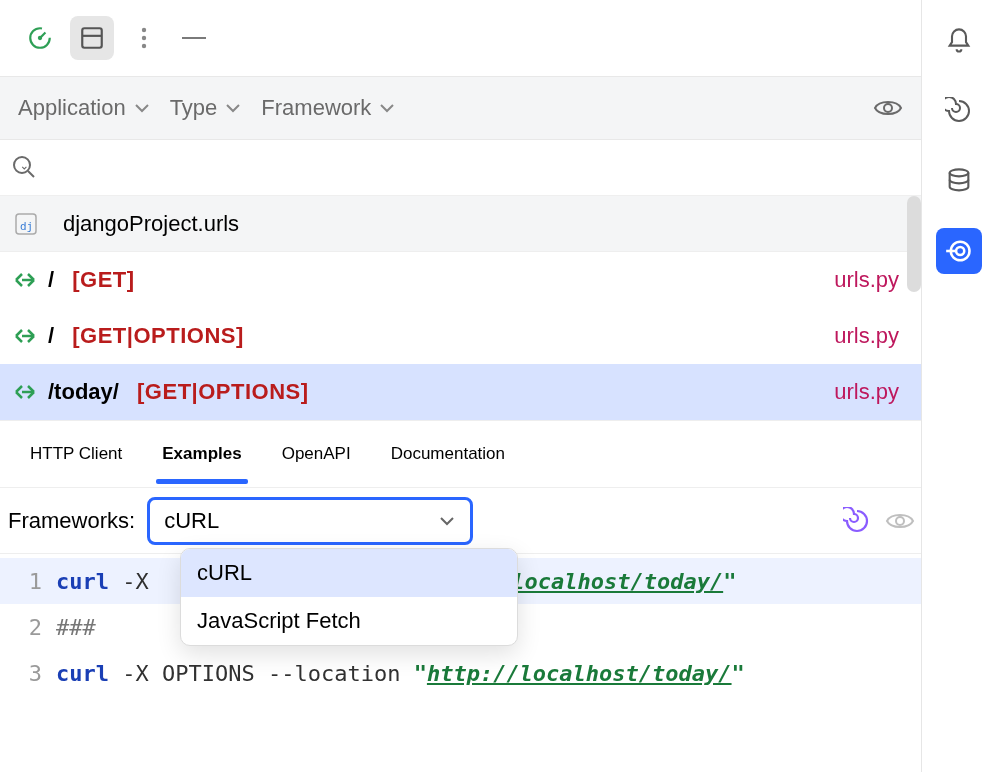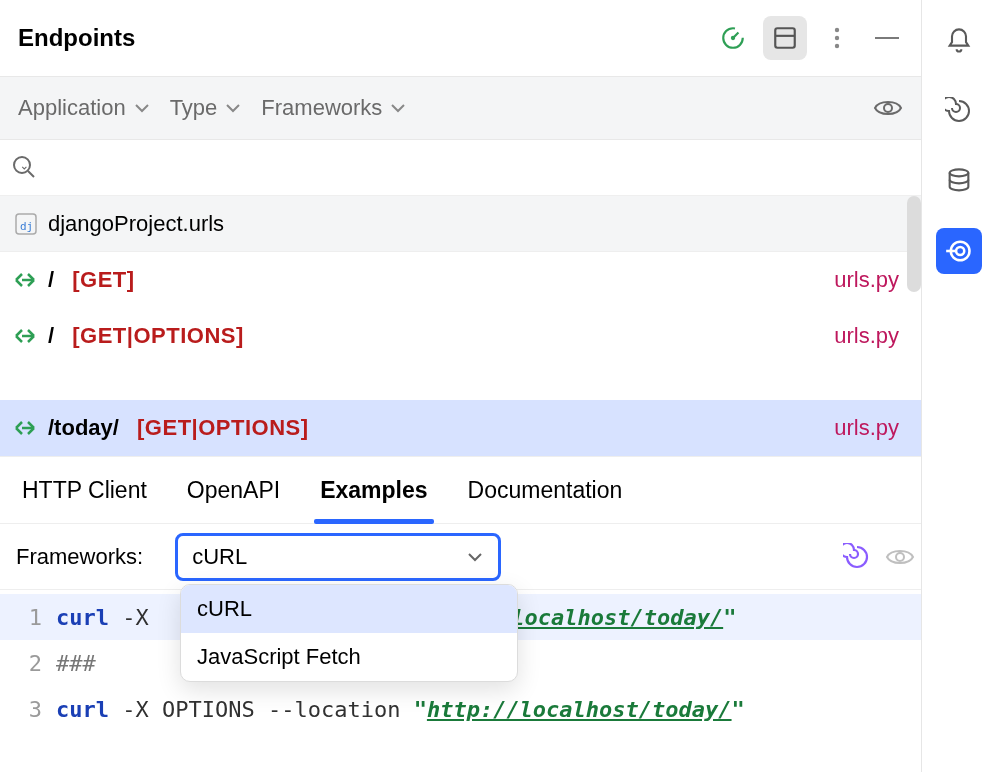--- a/index.html
+++ b/index.html
@@ -19,40 +19,40 @@
 
   
   .filters { height: 64px; background: #f4f5f6; border-top: 1px solid #e8e8e8; border-bottom: 1px solid #e8e8e8; display: flex; align-items: center; padding: 0 18px; gap: 20px; color: #6a6a6a; font-size: 22px; justify-content: center; }
   .filters .drop { display: flex; align-items: center; gap: 8px; }
   .filters .spacer { flex: 1; }
 
   
   .searchbar { height: 56px; display: flex; align-items: center; padding: 0 10px; border-bottom: 1px solid #efefef; }
 
   
-  .group-hdr { height: 56px; background: #f4f5f6; display: flex; align-items: center; padding: 0 14px; gap: 10px; font-size: 22px; border-bottom: 1px solid #eee; }
+  .group-hdr { height: 56px; background: #f4f5f6; display: flex; align-items: center; padding: 0 14px; gap: 25px; font-size: 22px; border-bottom: 1px solid #eee; }
 
   
   .ep-list { position: relative; }
   .ep-row { height: 56px; display: flex; align-items: center; padding: 0 14px; font-size: 22px; gap: 6px; }
-  .ep-row.selected { background: #d7e2ff; margin-top: 36px; }
+  .ep-row.selected { background: #d7e2ff; }
   .scroll-thumb { position: absolute; right: 0; top: -56px; width: 14px; height: 96px; background: #dcdcdc; border-radius: 7px; }
   .ep-arrow { color: #2e9f55; margin-right: 6px; display: inline-flex; }
   .ep-path { color: #000; font-weight: 600; }
   .ep-method { color: #b91c1c; font-weight: 700; letter-spacing: 0.5px; }
   .ep-file { margin-left: auto; color: #be185d; padding-right: 8px; }
 
   
-  .tabs { height: 68px; display: flex; align-items: center; padding: 0 22px; gap: 40px; font-size: 23px; border-top: 1px solid #eee; border-bottom: 1px solid #eee; }
+  .tabs { height: 68px; display: flex; align-items: center; padding: 0 30px; gap: 40px; font-size: 17px; border-top: 1px solid #eee; border-bottom: 1px solid #eee; }
   .tab { position: relative; padding: 18px 0; }
   .tab.active { font-weight: 700; }
   .tab.active::after { content: ""; position: absolute; left: -6px; right: -6px; bottom: -2px; height: 5px; background: #2a66ff; border-radius: 2px; }
 
   
-  .controls { height: 66px; display: flex; align-items: center; padding: 0 6px 0 16px; border-bottom: 1px solid #eee; gap: 32px; font-size: 22px; position: relative; }
+  .controls { height: 66px; display: flex; align-items: center; padding: 0 6px 0 8px; border-bottom: 1px solid #eee; gap: 12px; font-size: 22px; position: relative; }
   .controls .label { color: #000; }
   .select-box { width: 326px; height: 48px; border: 3px solid #2a66ff; border-radius: 8px; display: flex; align-items: center; padding: 0 14px; font-size: 22px; }
   .select-box .sel-label { flex: 1; }
   .controls .rside { margin-left: auto; display: flex; gap: 14px; align-items: center; }
 
   
   .dropdown { position: absolute; top: 60px; left: 180px; width: 338px; background: #fff; border: 1px solid #dcdcdc; border-radius: 10px; box-shadow: 0 8px 24px rgba(0,0,0,0.12); overflow: hidden; z-index: 50; }
   .dropdown .opt { height: 48px; display: flex; align-items: center; padding: 0 16px; font-size: 22px; }
   .dropdown .opt.sel { background: #dde6ff; }
 
@@ -73,21 +73,20 @@
   .rs-icon.active { background: #2a66ff; color: #fff; }
 
   svg { display: block; }
 </style>
 </head>
 <body>
 
 <div class="main">
 
   <div class="hdr">
-    <div class="hdr-title">Endpoints</div>
     <div class="hdr-actions">
       <div class="icon-btn">
         <svg width="26" height="26" viewBox="0 0 24 24" fill="none" stroke="#2e9f55" stroke-width="2">
             <circle cx="12" cy="12" r="9" stroke-dasharray="44 12"></circle>
             <circle cx="12" cy="12" r="2" fill="#2e9f55" stroke="none"></circle>
             <line x1="12" y1="12" x2="17" y2="7"></line>
           </svg>
       </div>
       <div class="icon-btn active">
         <svg width="26" height="26" viewBox="0 0 24 24" fill="none" stroke="#555" stroke-width="2">
@@ -113,21 +112,21 @@
           <polyline points="2,2 8,8 14,2"></polyline>
         </svg>
     </div>
     <div class="drop">
       <span>Type</span>
       <svg width="16" height="10" viewBox="0 0 16 10" fill="none" stroke="#888" stroke-width="2">
           <polyline points="2,2 8,8 14,2"></polyline>
         </svg>
     </div>
     <div class="drop">
-      <span>Frameworks</span>
+      <span>Framework</span>
       <svg width="16" height="10" viewBox="0 0 16 10" fill="none" stroke="#888" stroke-width="2">
           <polyline points="2,2 8,8 14,2"></polyline>
         </svg>
     </div>
     <div class="spacer"></div>
     <div>
       <svg width="30" height="22" viewBox="0 0 30 22" fill="none" stroke="#6a6a6a" stroke-width="2">
           <path d="M2 11 C6 3 24 3 28 11 C24 19 6 19 2 11 Z"></path>
           <circle cx="15" cy="11" r="4"></circle>
         </svg>
@@ -199,22 +198,22 @@
       </span>
       <span class="ep-path">/today/</span>
       <span>&nbsp;</span>
       <span class="ep-method">[GET|OPTIONS]</span>
       <span class="ep-file">urls.py</span>
     </div>
   </div>
 
   <div class="tabs">
     <div class="tab">HTTP Client</div>
+    <div class="tab active">Examples</div>
     <div class="tab">OpenAPI</div>
-    <div class="tab active">Examples</div>
     <div class="tab">Documentation</div>
   </div>
 
   <div class="controls">
     <span class="label">Frameworks:</span>
     <div class="select-box">
       <span class="sel-label">cURL</span>
       <svg width="18" height="12" viewBox="0 0 18 12" fill="none" stroke="#666" stroke-width="2">
           <polyline points="3,3 9,9 15,3"></polyline>
         </svg>

